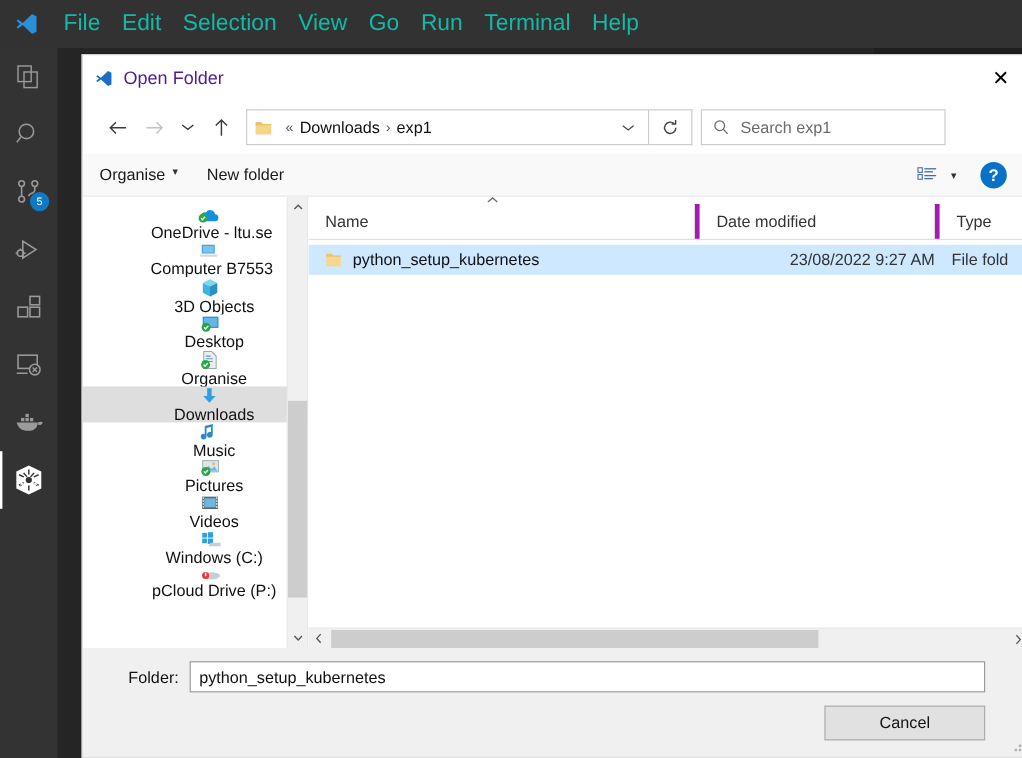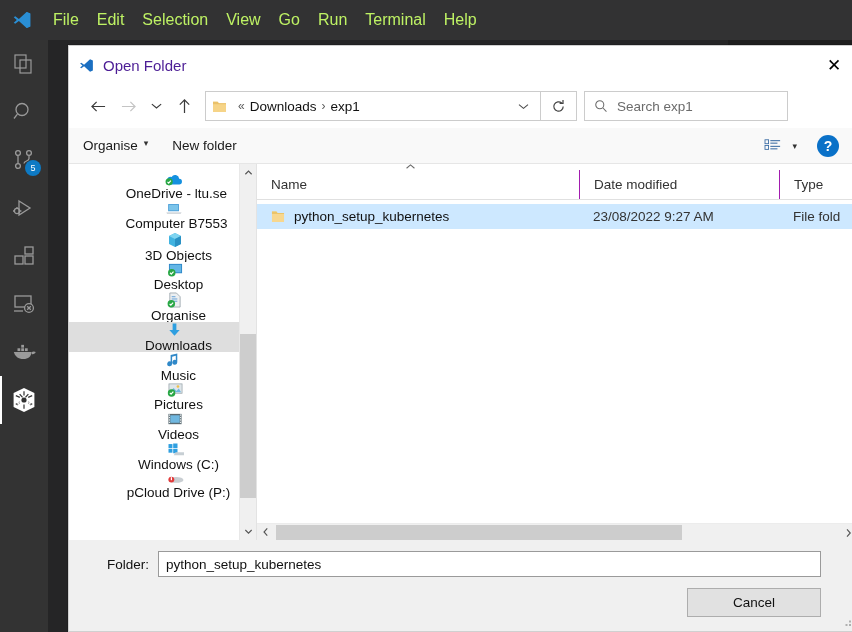--- a/index.html
+++ b/index.html
@@ -11,21 +11,21 @@
   #root { position: relative; width: 852px; height: 632px; }
 
   
   .vsc-titlebar {
     position: absolute; left: 0; top: 0; width: 852px; height: 40px;
     background: #323233; display: flex; align-items: center;
   }
   .vsc-logo { width: 44px; height: 40px; display: flex; align-items: center; justify-content: center; }
   .vsc-menu { display: flex; align-items: center; gap: 0px; }
   .vsc-menu-item {
-    color: #bef264; font-size: 16px; padding: 3px 9px; white-space: nowrap;
+    color: #14b8a6; font-size: 19px; padding: 3px 9px; white-space: nowrap;
   }
   .vsc-activitybar {
     position: absolute; left: 0; top: 40px; width: 48px; height: 592px;
     background: #333333;
   }
   .ab-item {
     position: relative; width: 48px; height: 48px;
     display: flex; align-items: center; justify-content: center;
   }
   .ab-item.active::before {
@@ -149,36 +149,36 @@
     height: 6px; position: relative;
   }
   .col-sort-mark {
     position: absolute; left: 148px; top: -1px; font-size: 10px; color: #6a6a6a;
   }
   .col-header {
     height: 30px; display: flex; align-items: stretch; border-bottom: 1px solid #e0e0e0;
     font-size: 13.5px; color: #333; flex: none;
   }
   .col {
-    display: flex; align-items: center; padding-left: 14px; border-left: 1px solid #a21caf;
+    display: flex; align-items: center; padding-left: 14px; border-left: 4px solid #a21caf;
     white-space: nowrap; overflow: hidden;
   }
   .col:first-child { border-left: none; }
   .col-name { width: 322px; flex: none; }
   .col-date { width: 200px; flex: none; }
   .col-type { flex: 1; }
   .rows { flex: 1; overflow: hidden; padding-top: 4px; }
   .file-row {
     height: 25px; display: flex; align-items: center; font-size: 13.5px; color: #111;
   }
   .file-row.selected { background: #cde8ff; }
   .cell { padding-left: 14px; white-space: nowrap; overflow: hidden; }
   .cell-name { width: 322px; flex: none; display: flex; align-items: center; }
   .cell-name .nm { margin-left: 9px; }
-  .cell-date { width: 200px; flex: none; color: #333; }
+  .cell-date { width: 200px; flex: none; color: #333; text-align: right; }
   .cell-type { flex: 1; color: #333; }
 
   
   .h-scroll {
     height: 17px; background: #f0f0f0; display: flex; align-items: center; flex: none;
     position: relative; border-top: 1px solid #ececec;
   }
   .h-arrow { width: 17px; height: 17px; display:flex; align-items:center; justify-content:center; color:#555; font-size: 11px; }
   .h-arrow.right { position: absolute; right: 0; top: 0; }
   .h-thumb { position: absolute; left: 19px; top: 1px; height: 15px; width: 406px; background: #cdcdcd; }

